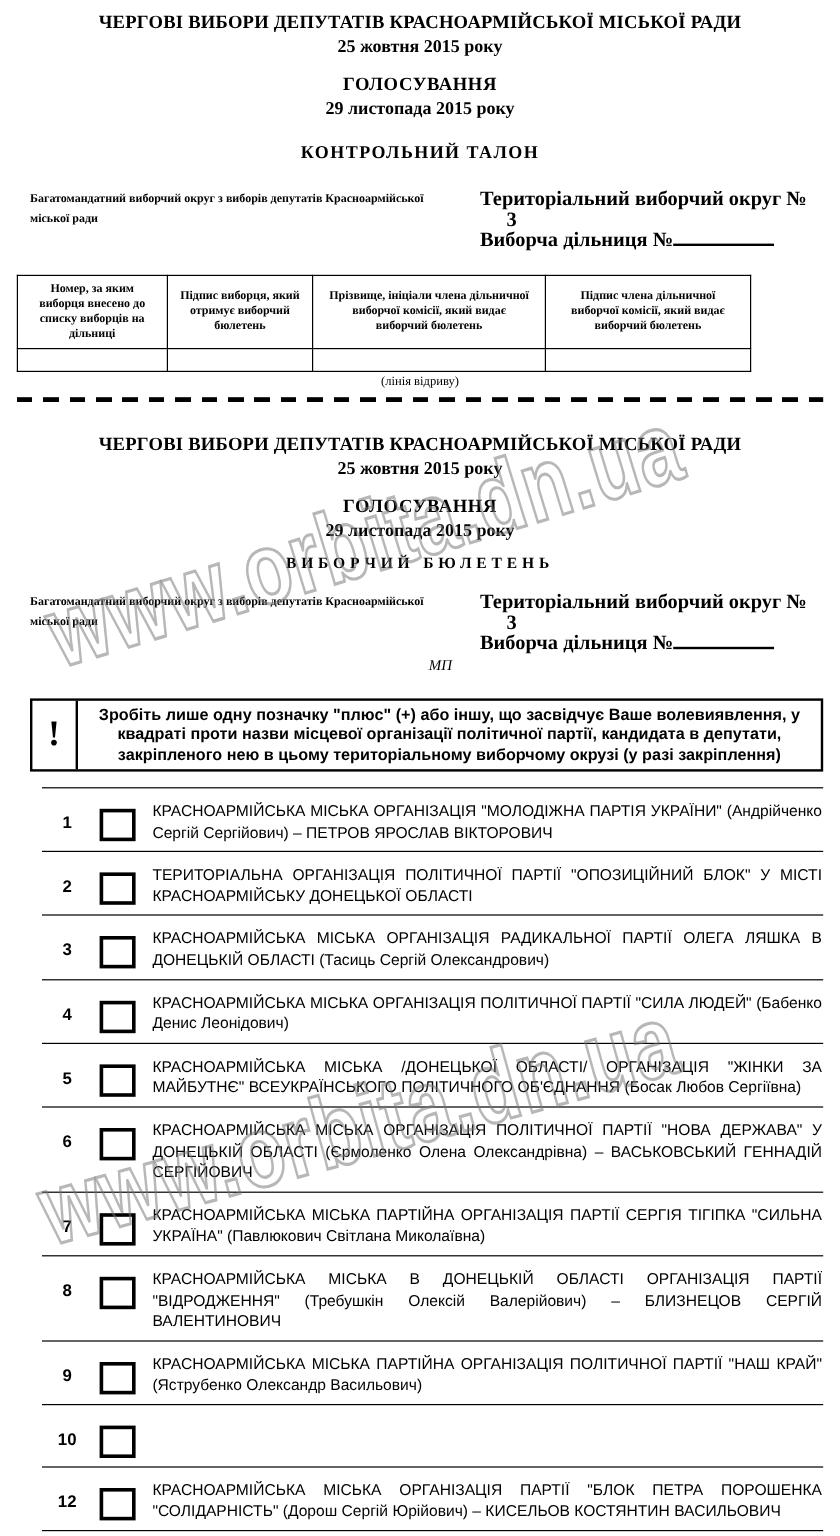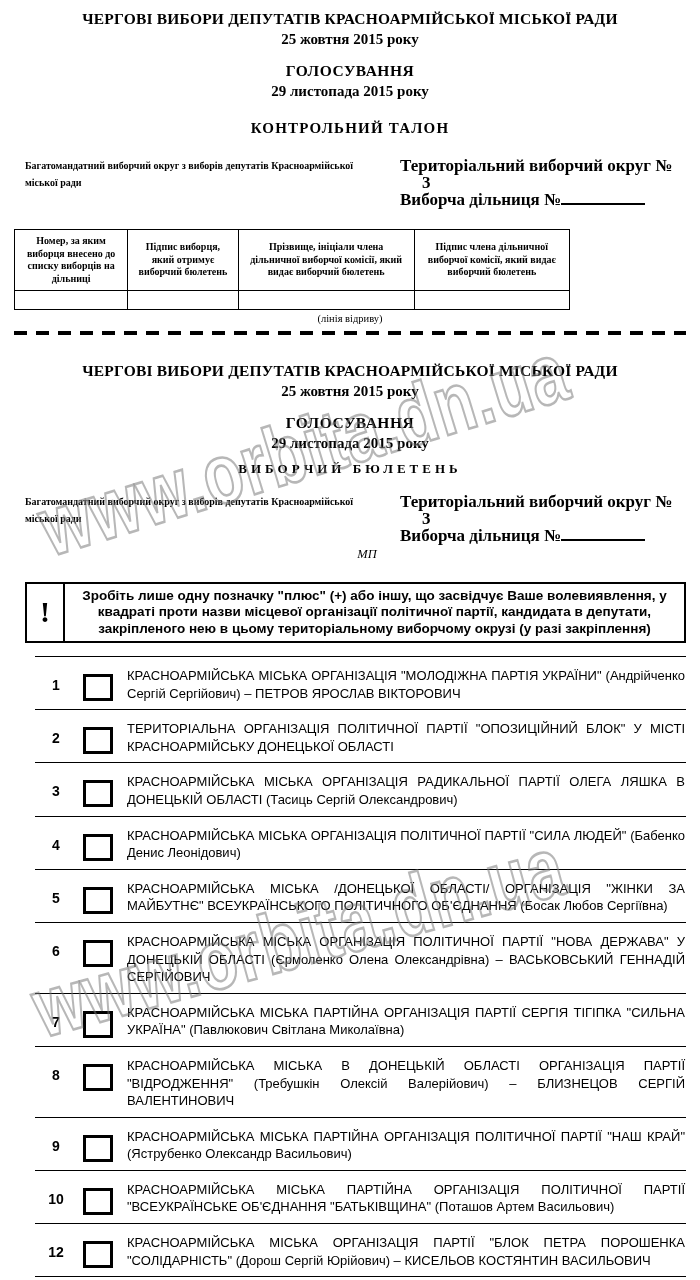--- a/index.html
+++ b/index.html
@@ -19,21 +19,21 @@
   .t-bulletin{ font-size:13px;  line-height:18px; margin-top:7px; letter-spacing:4px; }
   
   .cols { display:flex; justify-content:space-between; padding:0 14px 0 25px; margin-top:19px; }
   .col-left  { width:350px; font-weight:bold; font-size:10px; line-height:17px; }
   .col-right { width:286px; font-weight:bold; font-size:17px; line-height:17px; }
   .tdn { display:inline-block; margin-left:22px; }
   .station-line { white-space:nowrap; }
   .blank-line { display:inline-block; width:84px; border-bottom:2px solid #000; height:14px; vertical-align:baseline; }
   .stamp { text-align:center; font-style:italic; font-size:12.5px; line-height:14px; margin-top:3px; padding-left:34px; }
   
-  table.talon { border-collapse:collapse; width:556px; margin:21px 14px 0 14px; table-layout:fixed; }
+  table.talon { border-collapse:collapse; width:612px; margin:21px 14px 0 14px; table-layout:fixed; }
   table.talon th, table.talon td { border:1.5px solid #000; }
   table.talon th { font-size:10px; line-height:12.5px; font-weight:bold; text-align:center; padding:5px 10px; vertical-align:middle; }
   table.talon td.sig { height:19px; }
   .tear-label { text-align:center; font-size:10.5px; line-height:12px; margin-top:3px; }
   .tear-dash { height:3.5px; margin:6px 14px 0 14px;
     background:repeating-linear-gradient(to right, #000 0 13px, transparent 13px 22px); }
   
   .warning { display:flex; align-items:stretch; margin:21px 14px 0 25px; border:2px solid #000; }
   .warn-mark { width:38px; border-right:2px solid #000; display:flex; align-items:center; justify-content:center;
     font-size:30px; font-weight:bold; font-family:"Liberation Serif", serif; }
@@ -179,21 +179,20 @@
 
         <div class="row">
           <div class="row-num">9</div>
           <div class="row-box"></div>
           <div class="row-text">КРАСНОАРМІЙСЬКА МІСЬКА ПАРТІЙНА ОРГАНІЗАЦІЯ ПОЛІТИЧНОЇ ПАРТІЇ "НАШ КРАЙ" (Яструбенко Олександр Васильович)</div>
         </div>
 
         <div class="row">
           <div class="row-num">10</div>
           <div class="row-box"></div>
-          <div class="row-text">КРАСНОАРМІЙСЬКА МІСЬКА ПАРТІЙНА ОРГАНІЗАЦІЯ ПОЛІТИЧНОЇ ПАРТІЇ "ВСЕУКРАЇНСЬКЕ ОБ'ЄДНАННЯ "БАТЬКІВЩИНА" (Поташов Артем Васильович)</div>
         </div>
 
 
         <div class="row">
           <div class="row-num">12</div>
           <div class="row-box"></div>
           <div class="row-text">КРАСНОАРМІЙСЬКА МІСЬКА ОРГАНІЗАЦІЯ ПАРТІЇ "БЛОК ПЕТРА ПОРОШЕНКА "СОЛІДАРНІСТЬ" (Дорош Сергій Юрійович) – КИСЕЛЬОВ КОСТЯНТИН ВАСИЛЬОВИЧ</div>
         </div>
       </div>
   </section>

